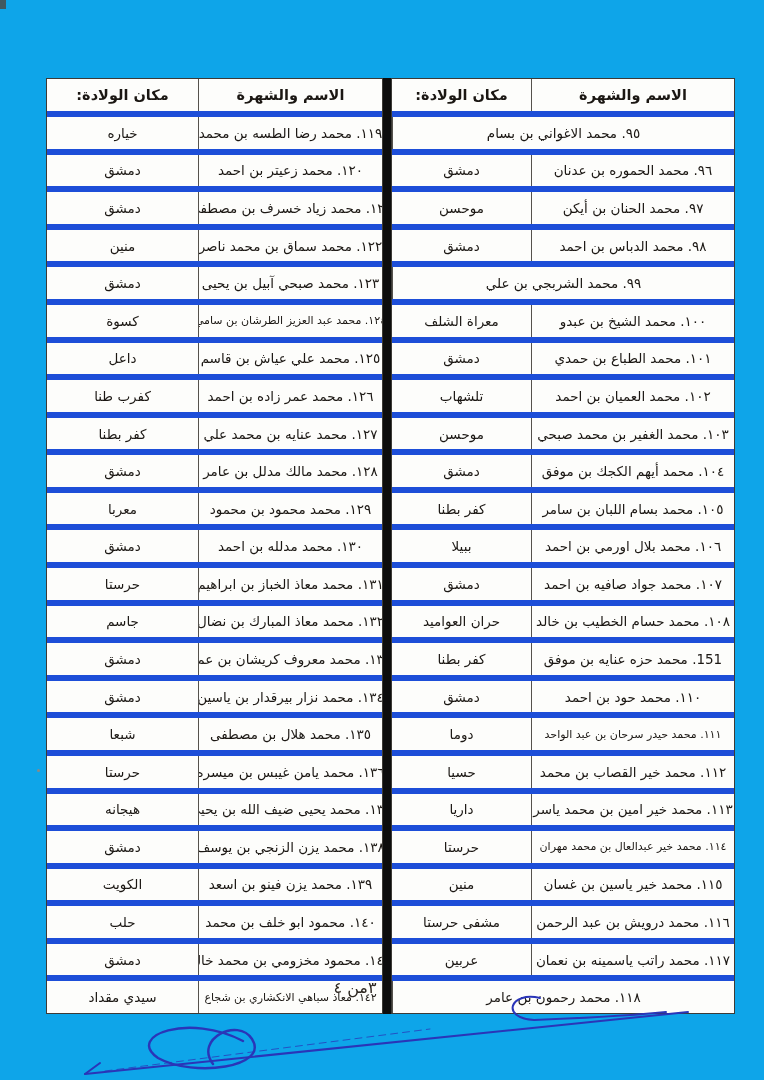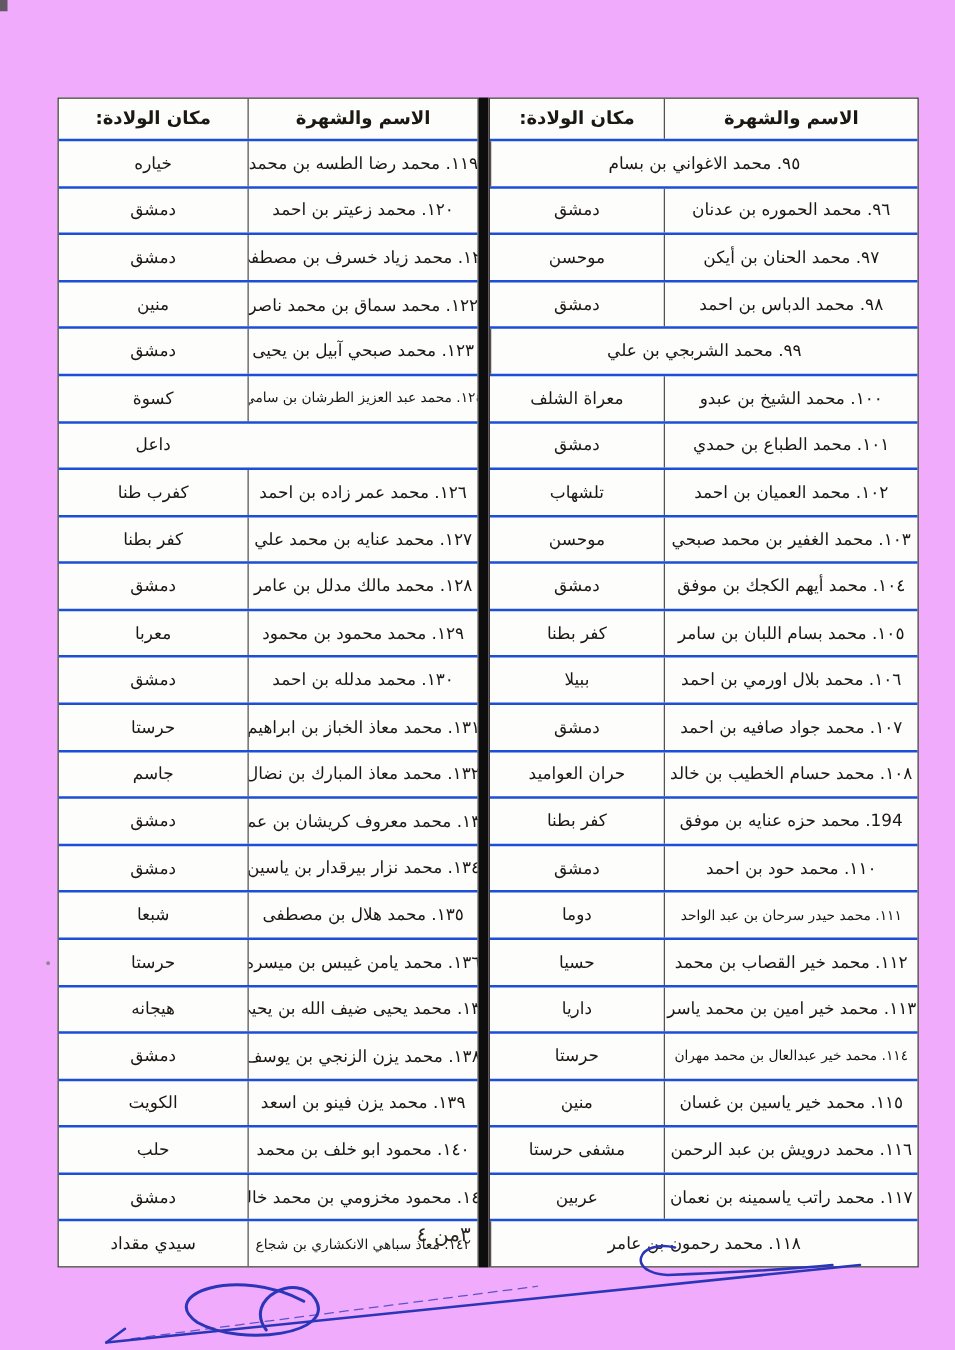--- a/index.html
+++ b/index.html
@@ -2,40 +2,40 @@
 <html lang="ar" dir="rtl"><head>
 <meta charset="utf-8">
 <style>
   html,body{margin:0;padding:0;}
   body{
     width:764px;height:1080px;position:relative;overflow:hidden;
     background:#fbfbf8;
     font-family:"DejaVu Sans", sans-serif;
     color:#1b1713;
   }
-  .page{position:absolute;inset:0;background:#f0abfc;}
+  .page{position:absolute;inset:0;background:#0ea5e9;}
   
   .corner-mark{position:absolute;left:0;top:0;width:6px;height:9px;background:#4a4a48;opacity:.85;}
   .stray-dot{position:absolute;left:37px;top:769px;width:3px;height:3px;border-radius:50%;background:#8a8a86;}
   .pencil-tick{position:absolute;left:112px;top:201px;width:10px;height:1.5px;background:#8c8c88;transform:rotate(-28deg);}
   
   .tables{
     position:absolute;left:46px;top:78px;width:689px;height:936px;
     display:flex;flex-direction:row;direction:ltr;
   }
   .tbl{
     border:1.5px solid #3c3a36;background:#fdfdfb;
     display:flex;flex-direction:column;box-sizing:border-box;
   }
   .tbl-left{width:337px;}
   .tbl-right{width:344px;}
   .mid-divider{width:8px;background:#0d0d0d;}
   .hrow,.row{display:flex;flex-direction:row;direction:ltr;box-sizing:border-box;}
   .hrow{height:34px;}
-  .row{height:37.58px;border-top:2px solid #1d4ed8;}
+  .row{height:37.58px;border-top:6px solid #1d4ed8;}
   .cell{
     display:flex;align-items:center;justify-content:center;
     direction:rtl;box-sizing:border-box;overflow:hidden;
     white-space:nowrap;padding:0 3px;
   }
   .cell-place{font-size:13.5px;}
   .tbl-left .cell-place{width:151px;}
   .tbl-right .cell-place{width:139px;}
   .cell-name{flex:1;border-left:1px solid #55524d;font-size:13.5px;text-align:right;}
   .hrow .cell-name,.hrow .cell-place{font-weight:bold;font-size:14.5px;}
@@ -83,20 +83,21 @@
           <div class="row">
             <div class="cell cell-place">دمشق</div>
             <div class="cell cell-name">١٢٣. محمد صبحي آبيل بن يحيى</div>
           </div>
           <div class="row small">
             <div class="cell cell-place">كسوة</div>
             <div class="cell cell-name">١٢٤. محمد عبد العزيز الطرشان بن سامي</div>
           </div>
           <div class="row">
             <div class="cell cell-place">داعل</div>
+            <div class="cell cell-name">١٢٥. محمد علي عياش بن قاسم</div>
           </div>
           <div class="row">
             <div class="cell cell-place">كفرب طنا</div>
             <div class="cell cell-name">١٢٦. محمد عمر زاده بن احمد</div>
           </div>
           <div class="row">
             <div class="cell cell-place">كفر بطنا</div>
             <div class="cell cell-name">١٢٧. محمد عنايه بن محمد علي</div>
           </div>
           <div class="row">
@@ -219,21 +220,21 @@
           <div class="row">
             <div class="cell cell-place">دمشق</div>
             <div class="cell cell-name">١٠٧. محمد جواد صافيه بن احمد</div>
           </div>
           <div class="row">
             <div class="cell cell-place">حران العواميد</div>
             <div class="cell cell-name">١٠٨. محمد حسام الخطيب بن خالد</div>
           </div>
           <div class="row">
             <div class="cell cell-place">كفر بطنا</div>
-            <div class="cell cell-name">194. محمد حزه عنايه بن موفق</div>
+            <div class="cell cell-name">151. محمد حزه عنايه بن موفق</div>
           </div>
           <div class="row">
             <div class="cell cell-place">دمشق</div>
             <div class="cell cell-name">١١٠. محمد حود بن احمد</div>
           </div>
           <div class="row small">
             <div class="cell cell-place">دوما</div>
             <div class="cell cell-name">١١١. محمد حيدر سرحان بن عبد الواحد</div>
           </div>
           <div class="row">

